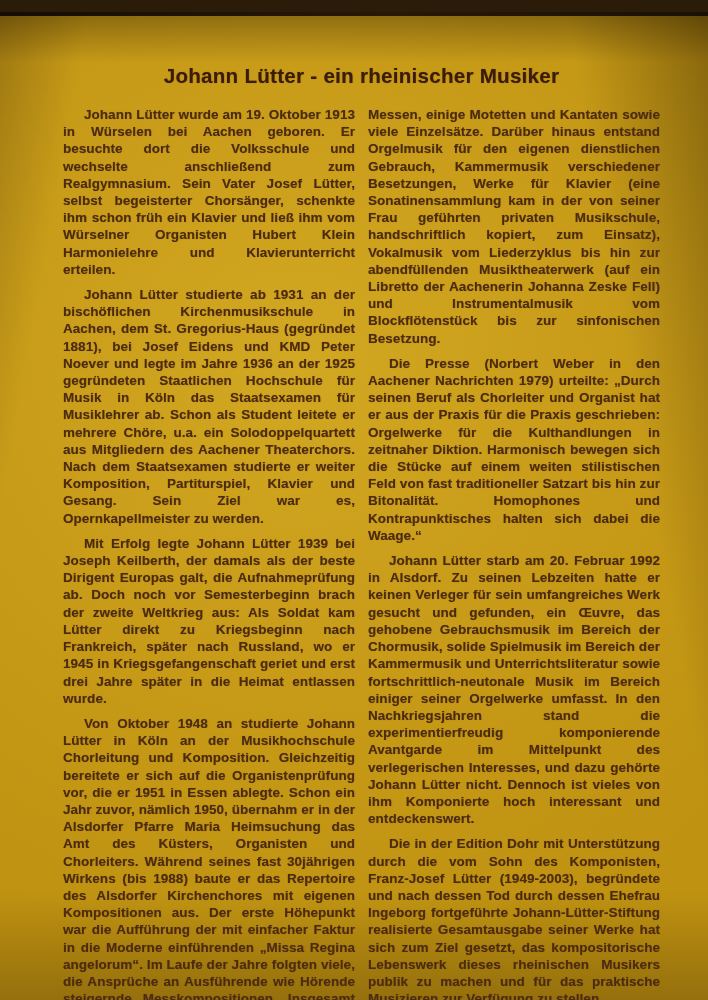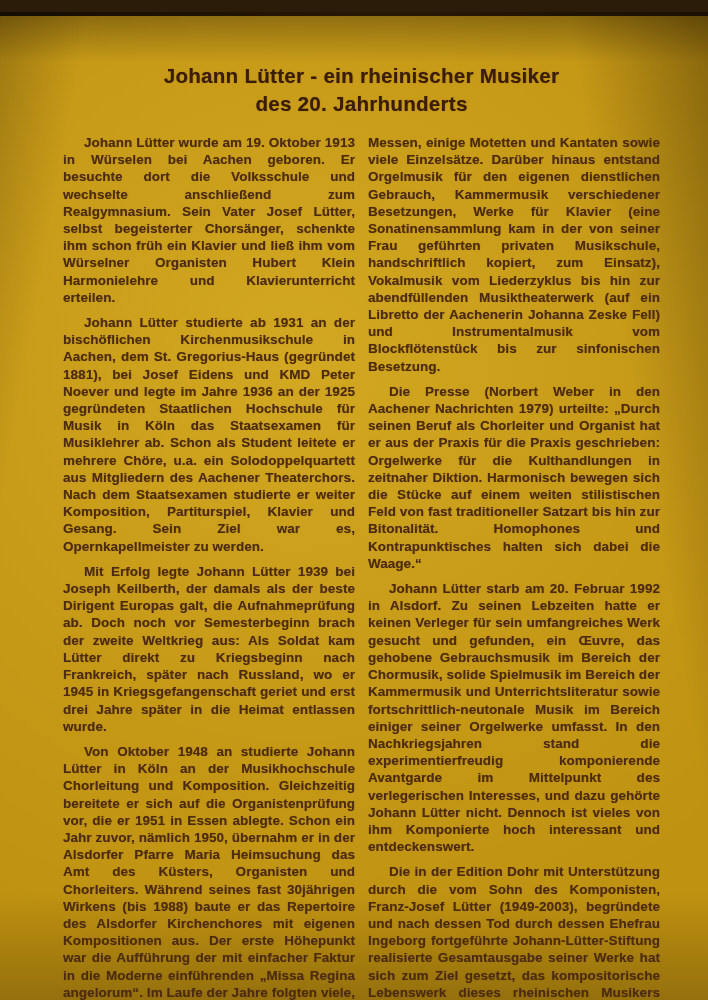--- a/index.html
+++ b/index.html
@@ -79,21 +79,20 @@
 </style>
 </head>
 <body>
 
 <div class="photo">
   <div class="top-edge"></div>
 
   <div class="page-content">
     <div class="title">
       <div>Johann Lütter - ein rheinischer Musiker</div>
-      <div>des 20. Jahrhunderts</div>
     </div>
 
     <div class="columns">
       <div class="col col-left">
         <div class="para-list">
             <p class="para">Johann Lütter wurde am 19. Oktober 1913 in Würselen bei Aachen geboren. Er besuchte dort die Volksschule und wechselte anschließend zum Realgymnasium. Sein Vater Josef Lütter, selbst begeisterter Chorsänger, schenkte ihm schon früh ein Klavier und ließ ihm vom Würselner Organisten Hubert Klein Harmonielehre und Klavierunterricht erteilen.</p>
             <p class="para">Johann Lütter studierte ab 1931 an der bischöflichen Kirchenmusikschule in Aachen, dem St. Gregorius-Haus (gegründet 1881), bei Josef Eidens und KMD Peter Noever und legte im Jahre 1936 an der 1925 gegründeten Staatlichen Hochschule für Musik in Köln das Staatsexamen für Musiklehrer ab. Schon als Student leitete er mehrere Chöre, u.a. ein Solodoppelquartett aus Mitgliedern des Aachener Theaterchors. Nach dem Staatsexamen studierte er weiter Komposition, Partiturspiel, Klavier und Gesang. Sein Ziel war es, Opernkapellmeister zu werden.</p>
             <p class="para">Mit Erfolg legte Johann Lütter 1939 bei Joseph Keilberth, der damals als der beste Dirigent Europas galt, die Aufnahmeprüfung ab. Doch noch vor Semesterbeginn brach der zweite Weltkrieg aus: Als Soldat kam Lütter direkt zu Kriegsbeginn nach Frankreich, später nach Russland, wo er 1945 in Kriegsgefangenschaft geriet und erst drei Jahre später in die Heimat entlassen wurde.</p>
             <p class="para">Von Oktober 1948 an studierte Johann Lütter in Köln an der Musikhochschule Chorleitung und Komposition. Gleichzeitig bereitete er sich auf die Organistenprüfung vor, die er 1951 in Essen ablegte. Schon ein Jahr zuvor, nämlich 1950, übernahm er in der Alsdorfer Pfarre Maria Heimsuchung das Amt des Küsters, Organisten und Chorleiters. Während seines fast 30jährigen Wirkens (bis 1988) baute er das Repertoire des Alsdorfer Kirchenchores mit eigenen Kompositionen aus. Der erste Höhepunkt war die Aufführung der mit einfacher Faktur in die Moderne einführenden „Missa Regina angelorum“. Im Laufe der Jahre folgten viele, die Ansprüche an Ausführende wie Hörende steigernde Messkompositionen. Insgesamt vollendete Johann Lütter für seinen Chor zehn</p>
           </div>

